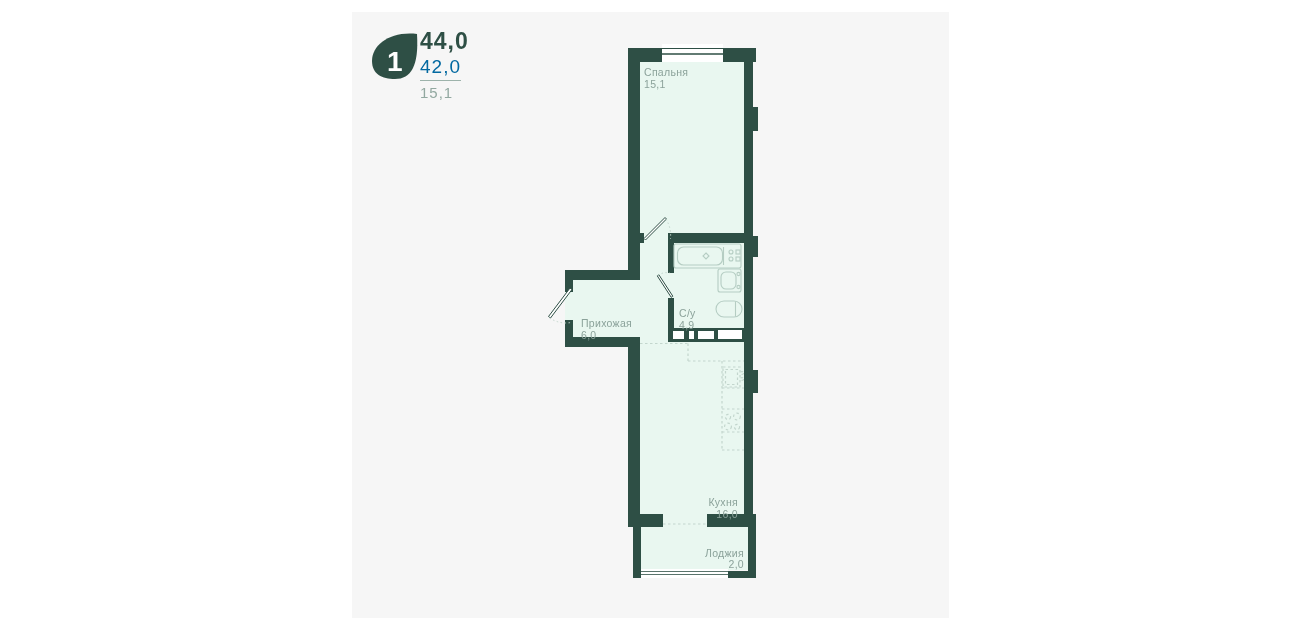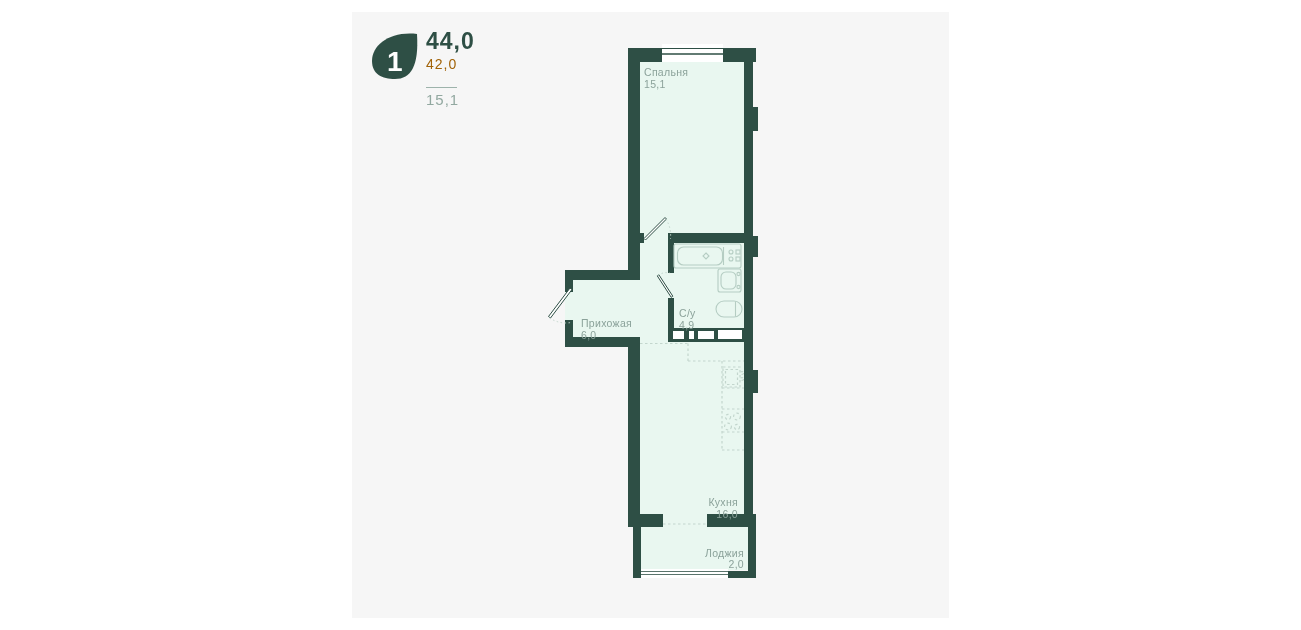--- a/index.html
+++ b/index.html
@@ -1,24 +1,24 @@
 <!DOCTYPE html>
 <html><head>
 <meta charset="utf-8">
 <style>
   html,body{margin:0;padding:0;background:#ffffff;}
   .canvas{position:relative;width:1301px;height:630px;background:#ffffff;overflow:hidden;
           font-family:"Liberation Sans",sans-serif;}
   .panel{position:absolute;left:352px;top:12px;width:597px;height:606px;background:#f6f6f6;}
   .header{position:absolute;left:368px;top:30px;display:flex;align-items:flex-start;}
   .leaf-wrap{position:relative;width:52px;height:52px;}
-  .areas{margin-left:6px;display:flex;flex-direction:column;align-items:flex-start;}
+  .areas{display:flex;flex-direction:column;align-items:flex-start;}
   .total-area{font-size:23px;font-weight:bold;color:#2e4f45;letter-spacing:1px;line-height:1;}
-  .living-area{font-size:14px;color:#a16207;letter-spacing:1px;line-height:1;margin-top:4px;
-               border-bottom:1.5px solid #9db3ab;padding-bottom:16px;}
+  .living-area{font-size:19px;color:#0369a1;letter-spacing:1px;line-height:1;margin-top:4px;
+               border-bottom:1.5px solid #9db3ab;padding-bottom:4px;}
   .room-area{font-size:15px;color:#92a8a0;letter-spacing:1px;line-height:1;margin-top:4px;}
   svg text{font-family:"Liberation Sans",sans-serif;}
 </style>
 </head>
 <body>
 
 <div class="canvas">
   <div class="panel"></div>
 
   <div class="header">

